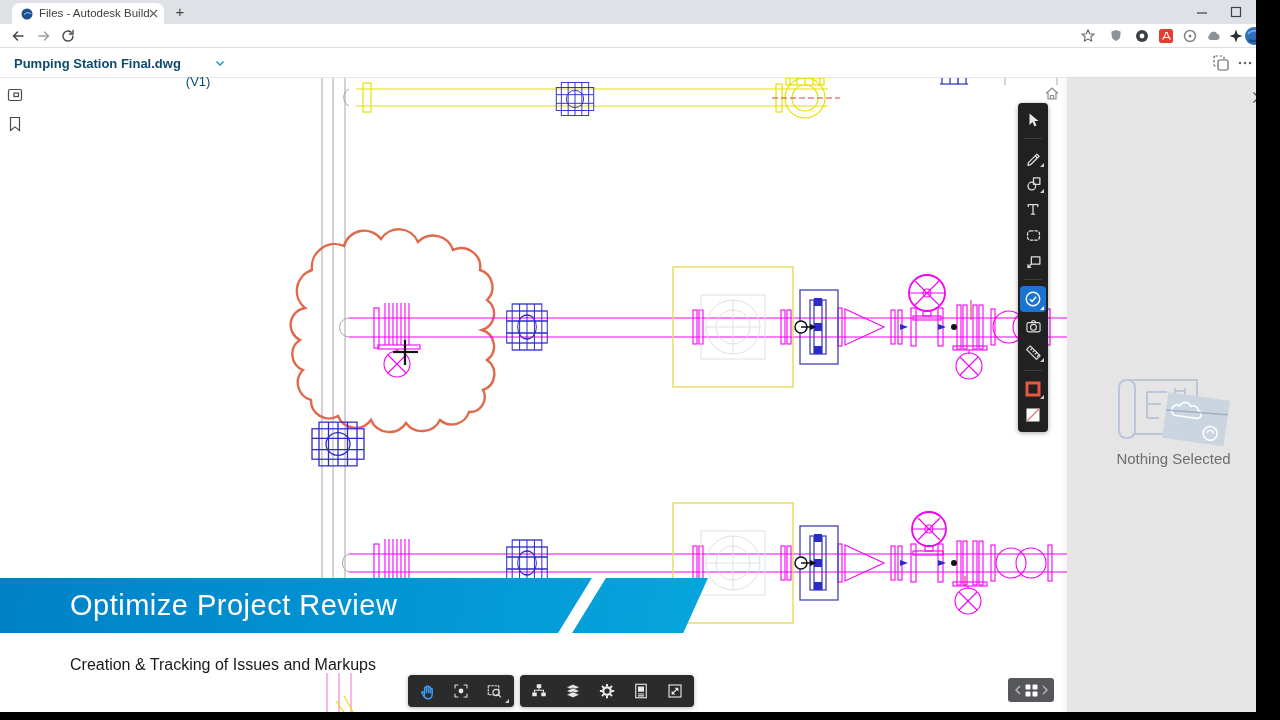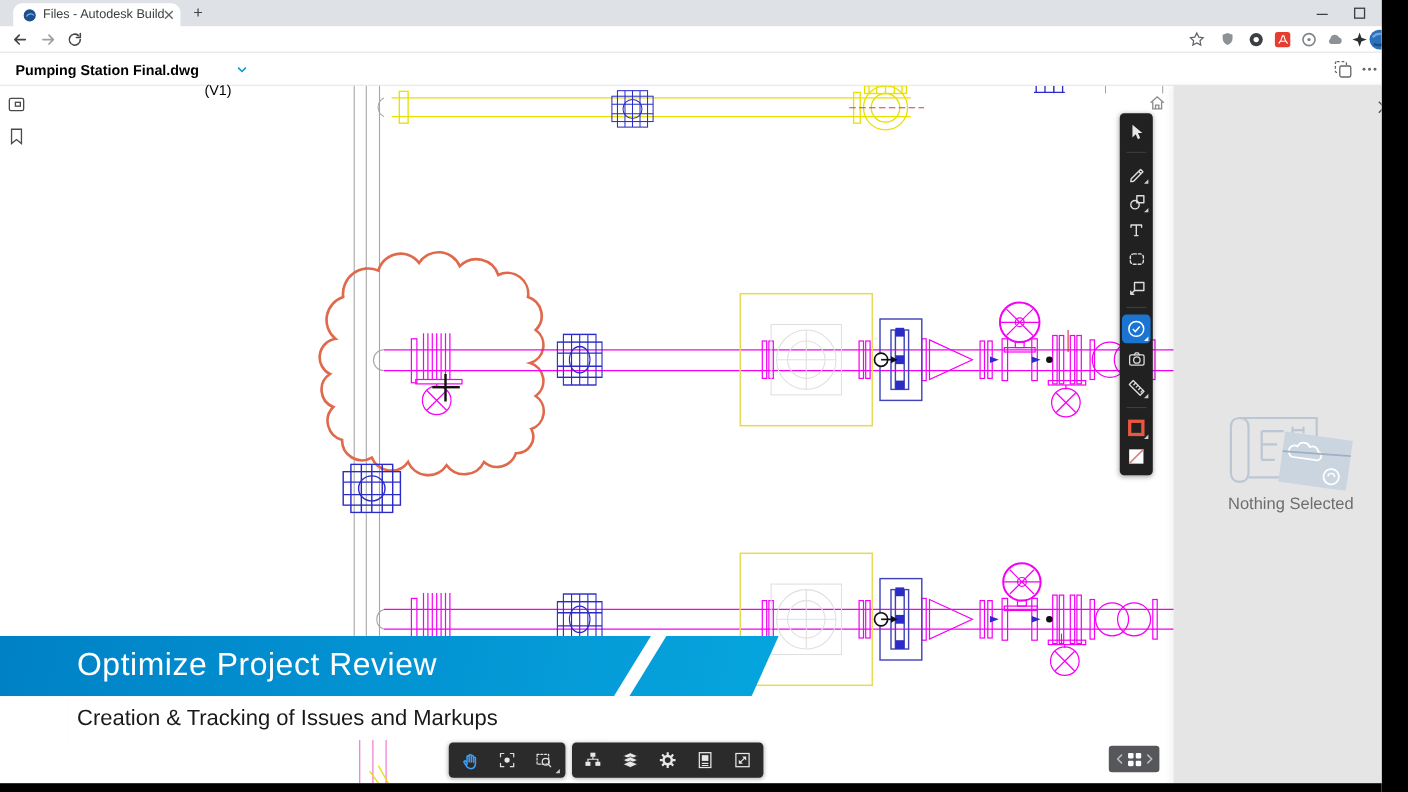--- a/index.html
+++ b/index.html
@@ -12,21 +12,21 @@
   #tabstrip{left:0;top:0;width:1280px;height:24px;background:#DEE1E6;}
   #tab{left:12px;top:3px;width:152px;height:21px;background:#fff;border-radius:8px 8px 0 0;}
   #tab .title{position:absolute;left:27px;top:4px;font-size:11.5px;color:#3C4043;white-space:nowrap;}
   #navrow{left:0;top:24px;width:1280px;height:24px;background:#fff;border-bottom:1px solid #DCDEE1;}
   #addr{left:84px;top:27px;width:1014px;height:18px;border-radius:9px;background:#F1F3F4;}
   #urltext{position:absolute;left:24px;top:3px;width:960px;font-size:11px;color:#55585c;
     white-space:nowrap;overflow:hidden;}
   
   #vheader{left:0;top:48px;width:1280px;height:30px;background:#fff;border-bottom:1px solid #E6E6E6;}
   #fname{position:absolute;left:14px;top:0;height:30px;display:flex;align-items:center;gap:5px;
-    font-size:13px;color:#000000;font-weight:700;cursor:pointer;}
+    font-size:13px;color:#0c4a6e;font-weight:700;cursor:pointer;}
   #fname .ver{font-weight:400;margin-top:36px;}
   
   #rpanel{left:1067px;top:78px;width:213px;height:634px;background:#e5e5e5;
     box-shadow:-3px 0 6px rgba(0,0,0,0.05);}
   #nothing{position:absolute;left:0;top:372px;width:213px;text-align:center;
     font-size:15px;color:#6e6e6e;}
   
   #mtools{left:1018px;top:103px;width:30px;background:#212121;border-radius:4px;
     display:flex;flex-direction:column;align-items:center;padding:5px 0;gap:2px;
     box-shadow:0 1px 5px rgba(0,0,0,.35);}
@@ -46,21 +46,21 @@
     background:linear-gradient(100deg,#0081c6,#06a5de);
     clip-path:polygon(0 0,100% 0,96.5% 100%,0 100%);
     filter:drop-shadow(0 2px 3px rgba(0,0,0,.25));}
   #banner-blue span{position:absolute;left:70px;top:0;line-height:54px;font-size:29px;
     color:#fff;font-weight:500;letter-spacing:.5px;white-space:nowrap;}
   #banner-sliver{left:556px;top:578px;width:52px;height:55px;background:#fff;
     clip-path:polygon(69% 0,96% 0,31% 100%,4% 100%);}
   #banner-white{left:62px;top:633px;width:514px;height:40px;background:#fff;
     clip-path:polygon(0 0,100% 0,95.2% 100%,0 100%);
     filter:drop-shadow(0 2px 2px rgba(0,0,0,.2));}
-  #banner-white span{position:absolute;left:8px;top:0;line-height:40px;font-size:20px;
+  #banner-white span{position:absolute;left:8px;top:12px;line-height:40px;font-size:16px;
     color:#191919;font-weight:500;white-space:nowrap;}
   #bottombar{left:0;top:712px;width:1280px;height:8px;background:#000;}
   .ico{stroke:#DEDEDE;fill:none;stroke-width:1.5;stroke-linecap:round;stroke-linejoin:round;}
   .gico{stroke:#5F6368;fill:none;stroke-width:1.5;stroke-linecap:round;stroke-linejoin:round;}
 </style>
 </head>
 <body>
 
 <div id="screen">
 

